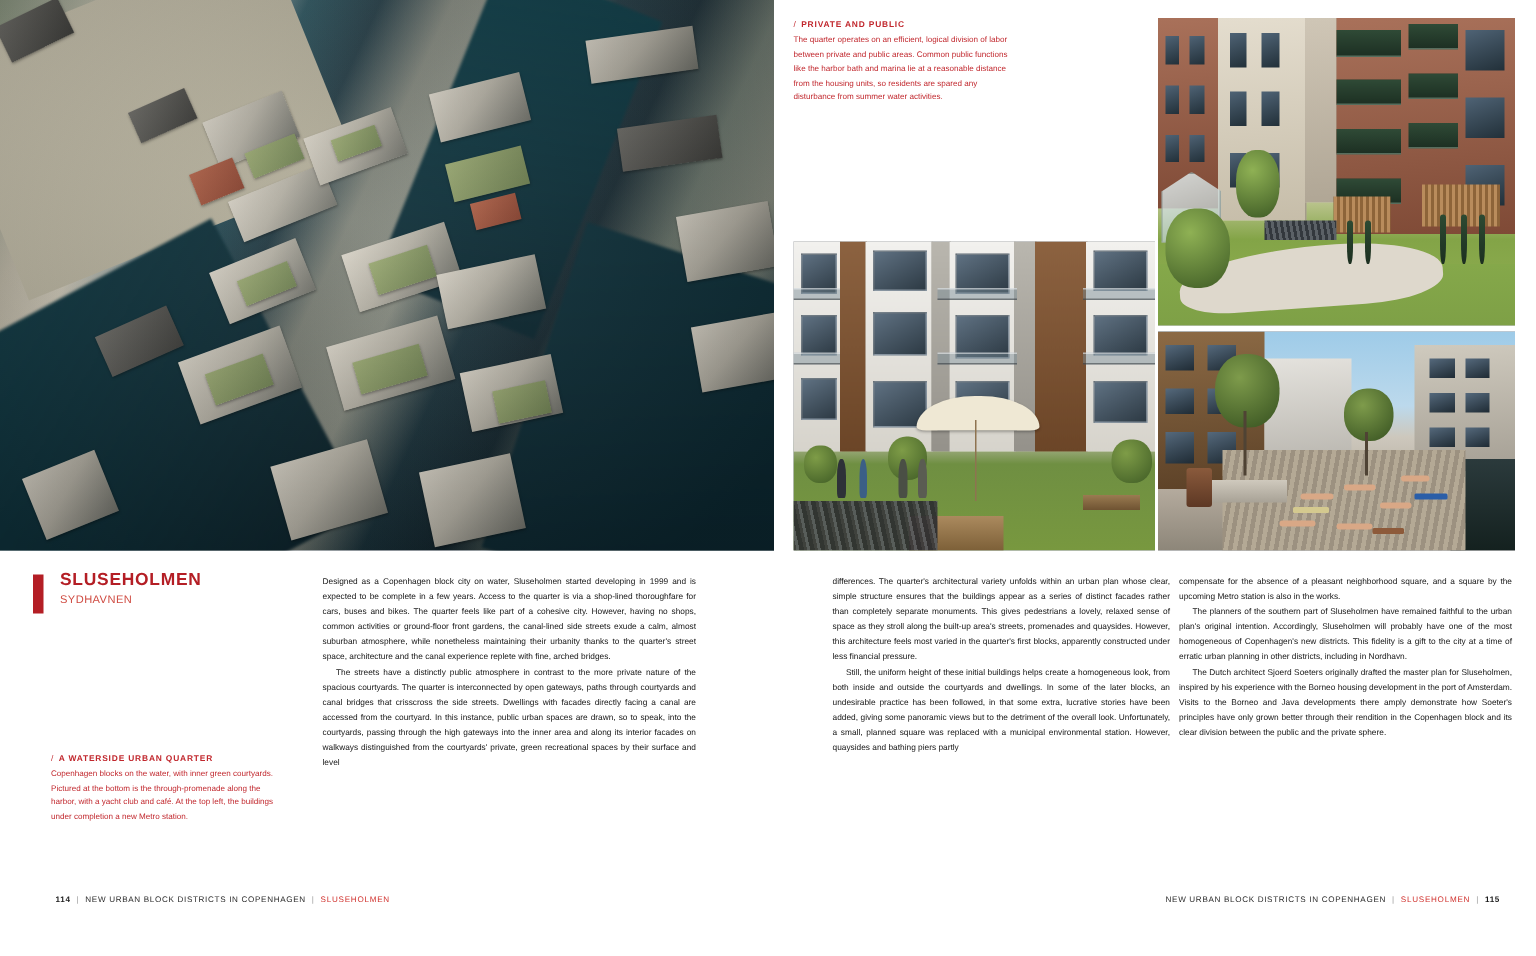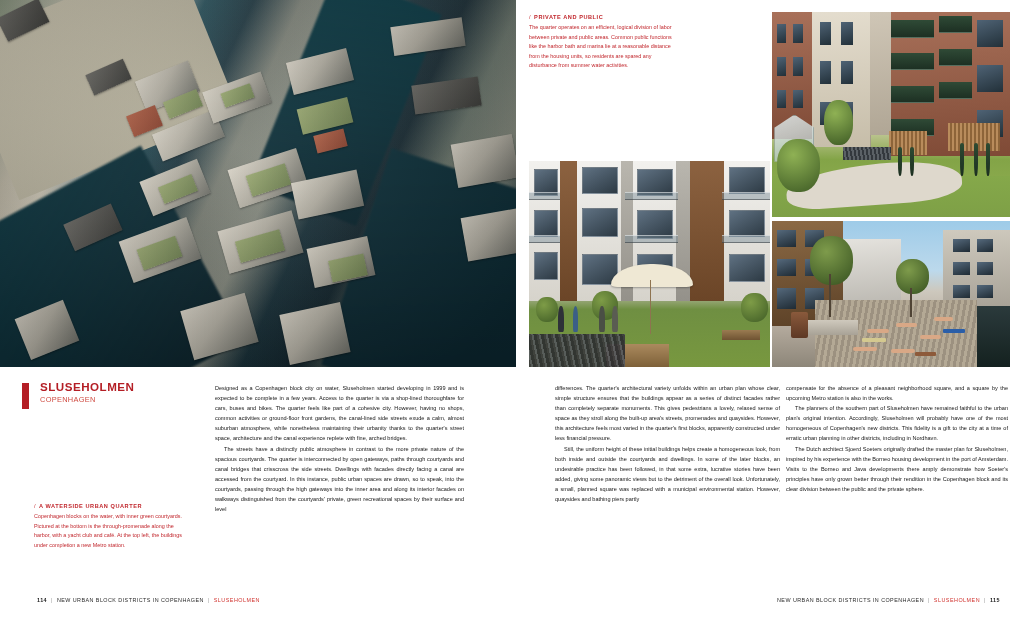--- a/index.html
+++ b/index.html
@@ -477,21 +477,21 @@
     <div class="pr-person" style="left:68%;top:66%;width:8%"></div>
     <div class="pr-towel" style="left:38%;top:80%;width:10%;background:#d4c98f"></div>
     <div class="pr-towel" style="left:72%;top:74%;width:9%;background:#2a5ea8"></div>
     <div class="pr-towel" style="left:60%;top:90%;width:9%;background:#8d5a3a"></div>
   </div>
 
   <div id="article-heading">
     <div class="heading-bar"></div>
     <div class="heading-text">
       <h1 id="title-main">SLUSEHOLMEN</h1>
-      <h2 id="title-sub">COPENHAGEN</h2>
+      <h2 id="title-sub">SYDHAVNEN</h2>
     </div>
   </div>
 
   <div class="caption" id="caption-waterside">
     <p class="cap-head">
       <span class="slash">/</span><span>A WATERSIDE URBAN QUARTER</span>
     </p>
     <p class="cap-body">Copenhagen blocks on the water, with inner green courtyards. Pictured at the bottom is the through-promenade along the harbor, with a yacht club and café. At the top left, the buildings under completion a new Metro station.</p>
   </div>
 

